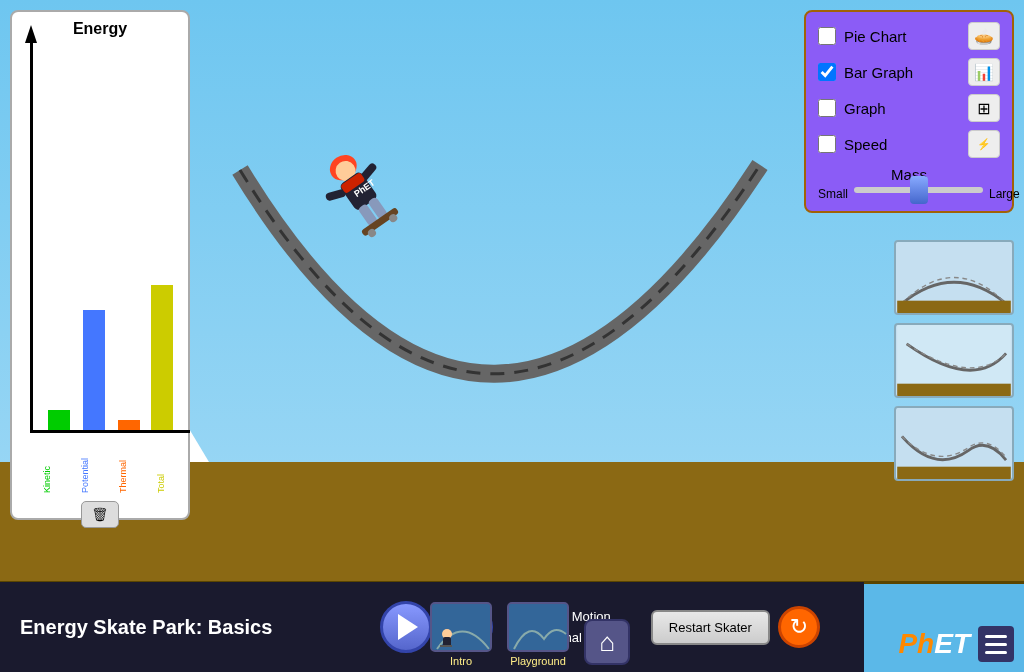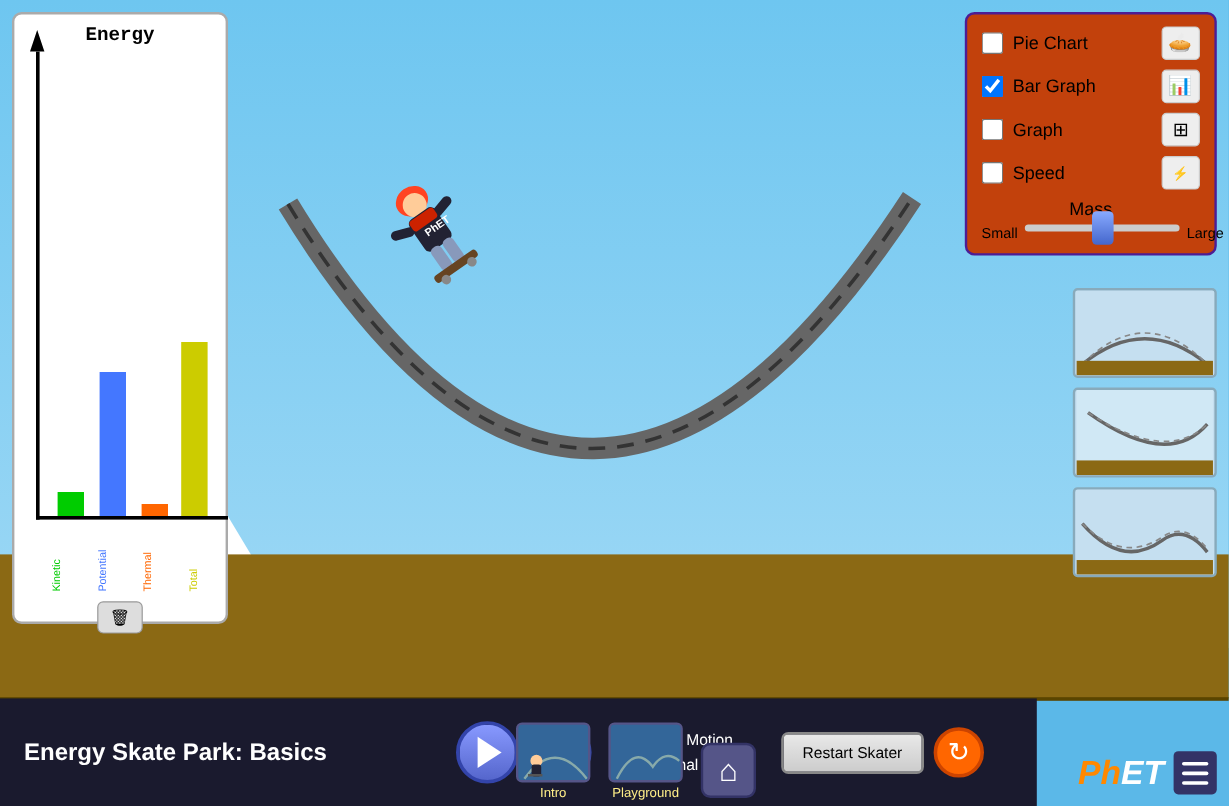--- a/index.html
+++ b/index.html
@@ -64,21 +64,20 @@
       background: white;
       border: 2px solid #aaa;
       border-radius: 8px;
       padding: 8px;
     }
     .energy-title {
       text-align: center;
       font-size: 16px;
       font-weight: bold;
       margin-bottom: 5px;
-      font-family: Liberation Mono, monospace;
     }
     .energy-chart-area {
       position: relative;
       width: 100%;
       height: 390px;
       border-left: 3px solid black;
       border-bottom: 3px solid black;
       margin-left: 10px;
       margin-top: 5px;
     }
@@ -129,22 +128,22 @@
       padding: 5px 10px;
       cursor: pointer;
     }
 
     
     .controls-panel {
       position: absolute;
       top: 10px;
       right: 10px;
       width: 210px;
-      background: #c2410c;
-      border: 2px solid #4c1d95;
+      background: #8b5cf6;
+      border: 2px solid #a16207;
       border-radius: 8px;
       padding: 10px 12px;
     }
     .control-row {
       display: flex;
       align-items: center;
       margin-bottom: 8px;
       gap: 8px;
     }
     .control-row input[type="checkbox"] {

